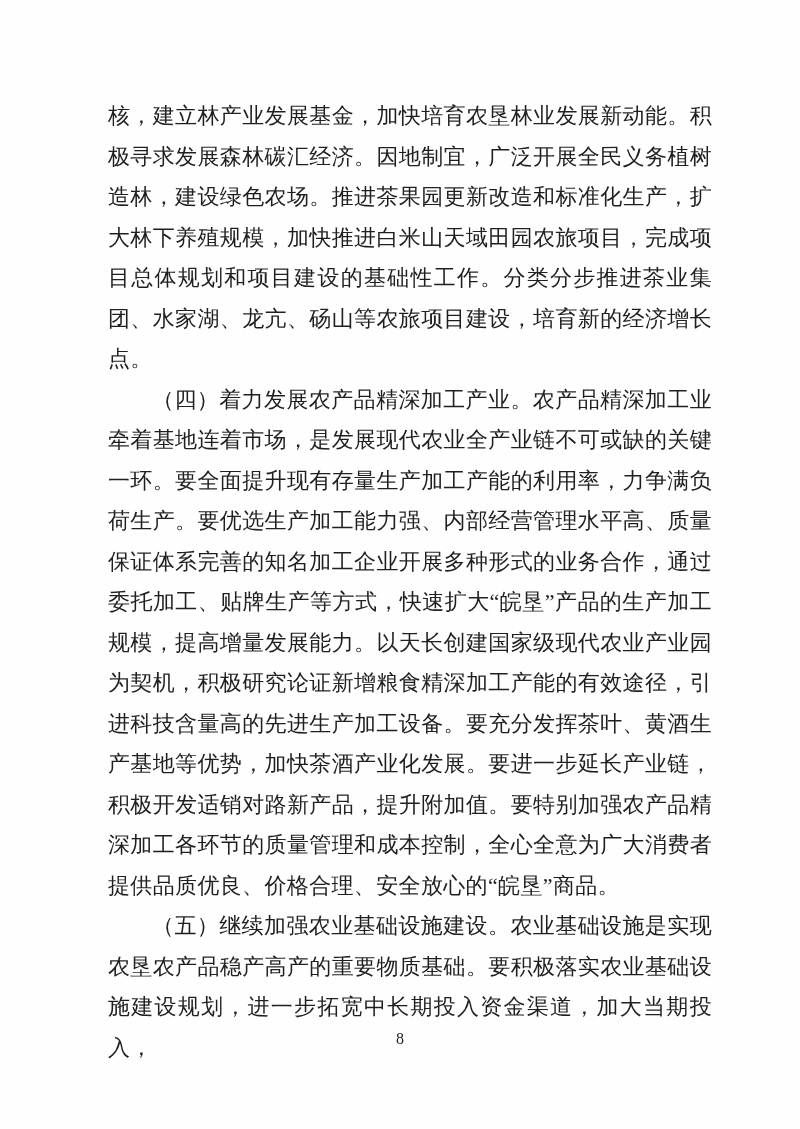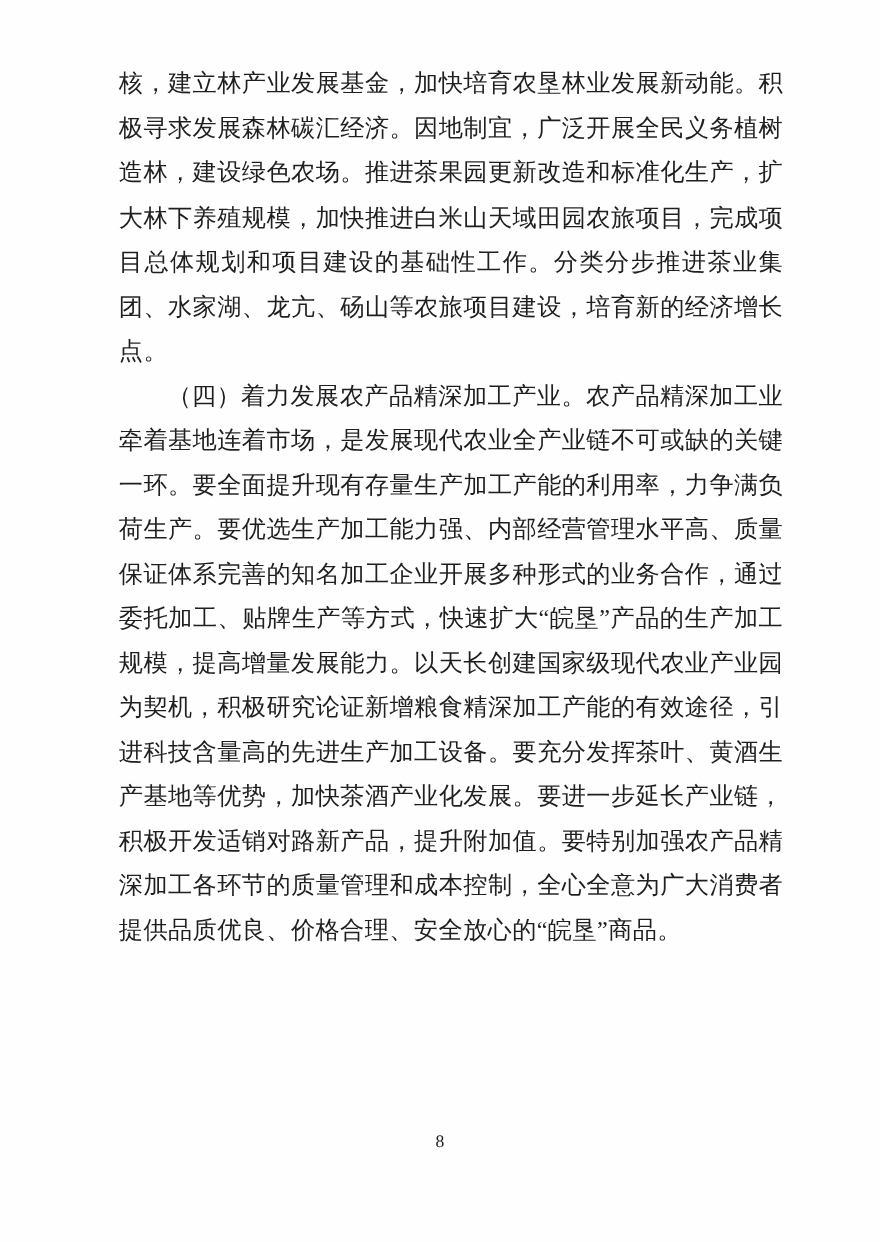--- a/index.html
+++ b/index.html
@@ -14,21 +14,21 @@
     margin: 0 auto;
     background: #fefefe;
     overflow: hidden;
     font-family: "Liberation Serif", serif;
   }
   .text-block {
     position: absolute;
     top: 0;
     left: 108px;
     width: 604px;
-    padding-top: 56px;
+    padding-top: 96px;
     box-sizing: content-box;
   }
   .text-block p {
     margin: 0;
     padding: 0;
     font-size: 22px;
     line-height: 40.5px;
     letter-spacing: 0.35px;
     color: #1f1f1f;
     text-align: justify;
@@ -56,17 +56,18 @@
 </head>
 <body>
 
 <div class="page" style="color: rgb(31, 31, 31); background: rgb(254, 254, 254);">
   <div class="text-block">
 
     <p><span class="para-heading"></span><span>核，建立林产业发展基金，加快培育农垦林业发展新动能。积极寻求发展森林碳汇经济。因地制宜，广泛开展全民义务植树造林，建设绿色农场。推进茶果园更新改造和标准化生产，扩大林下养殖规模，加快推进白米山天域田园农旅项目，完成项目总体规划和项目建设的基础性工作。分类分步推进茶业集团、水家湖、龙亢、砀山等农旅项目建设，培育新的经济增长点。</span></p>
 
     <p class="indented"><span class="para-heading">（四）着力发展农产品精深加工产业。</span><span>农产品精深加工业牵着基地连着市场，是发展现代农业全产业链不可或缺的关键一环。要全面提升现有存量生产加工产能的利用率，力争满负荷生产。要优选生产加工能力强、内部经营管理水平高、质量保证体系完善的知名加工企业开展多种形式的业务合作，通过委托加工、贴牌生产等方式，快速扩大“皖垦”产品的生产加工规模，提高增量发展能力。以天长创建国家级现代农业产业园为契机，积极研究论证新增粮食精深加工产能的有效途径，引进科技含量高的先进生产加工设备。要充分发挥茶叶、黄酒生产基地等优势，加快茶酒产业化发展。要进一步延长产业链，积极开发适销对路新产品，提升附加值。要特别加强农产品精深加工各环节的质量管理和成本控制，全心全意为广大消费者提供品质优良、价格合理、安全放心的“皖垦”商品。</span></p>
 
+    <p class="indented"><span class="para-heading">（五）继续加强农业基础设施建设。</span><span>农业基础设施是实现农垦农产品稳产高产的重要物质基础。要积极落实农业基础设施建设规划，进一步拓宽中长期投入资金渠道，加大当期投入，</span></p>
 
   </div>
 
   <div class="page-number">8</div>
 </div>
 
 </body></html>

